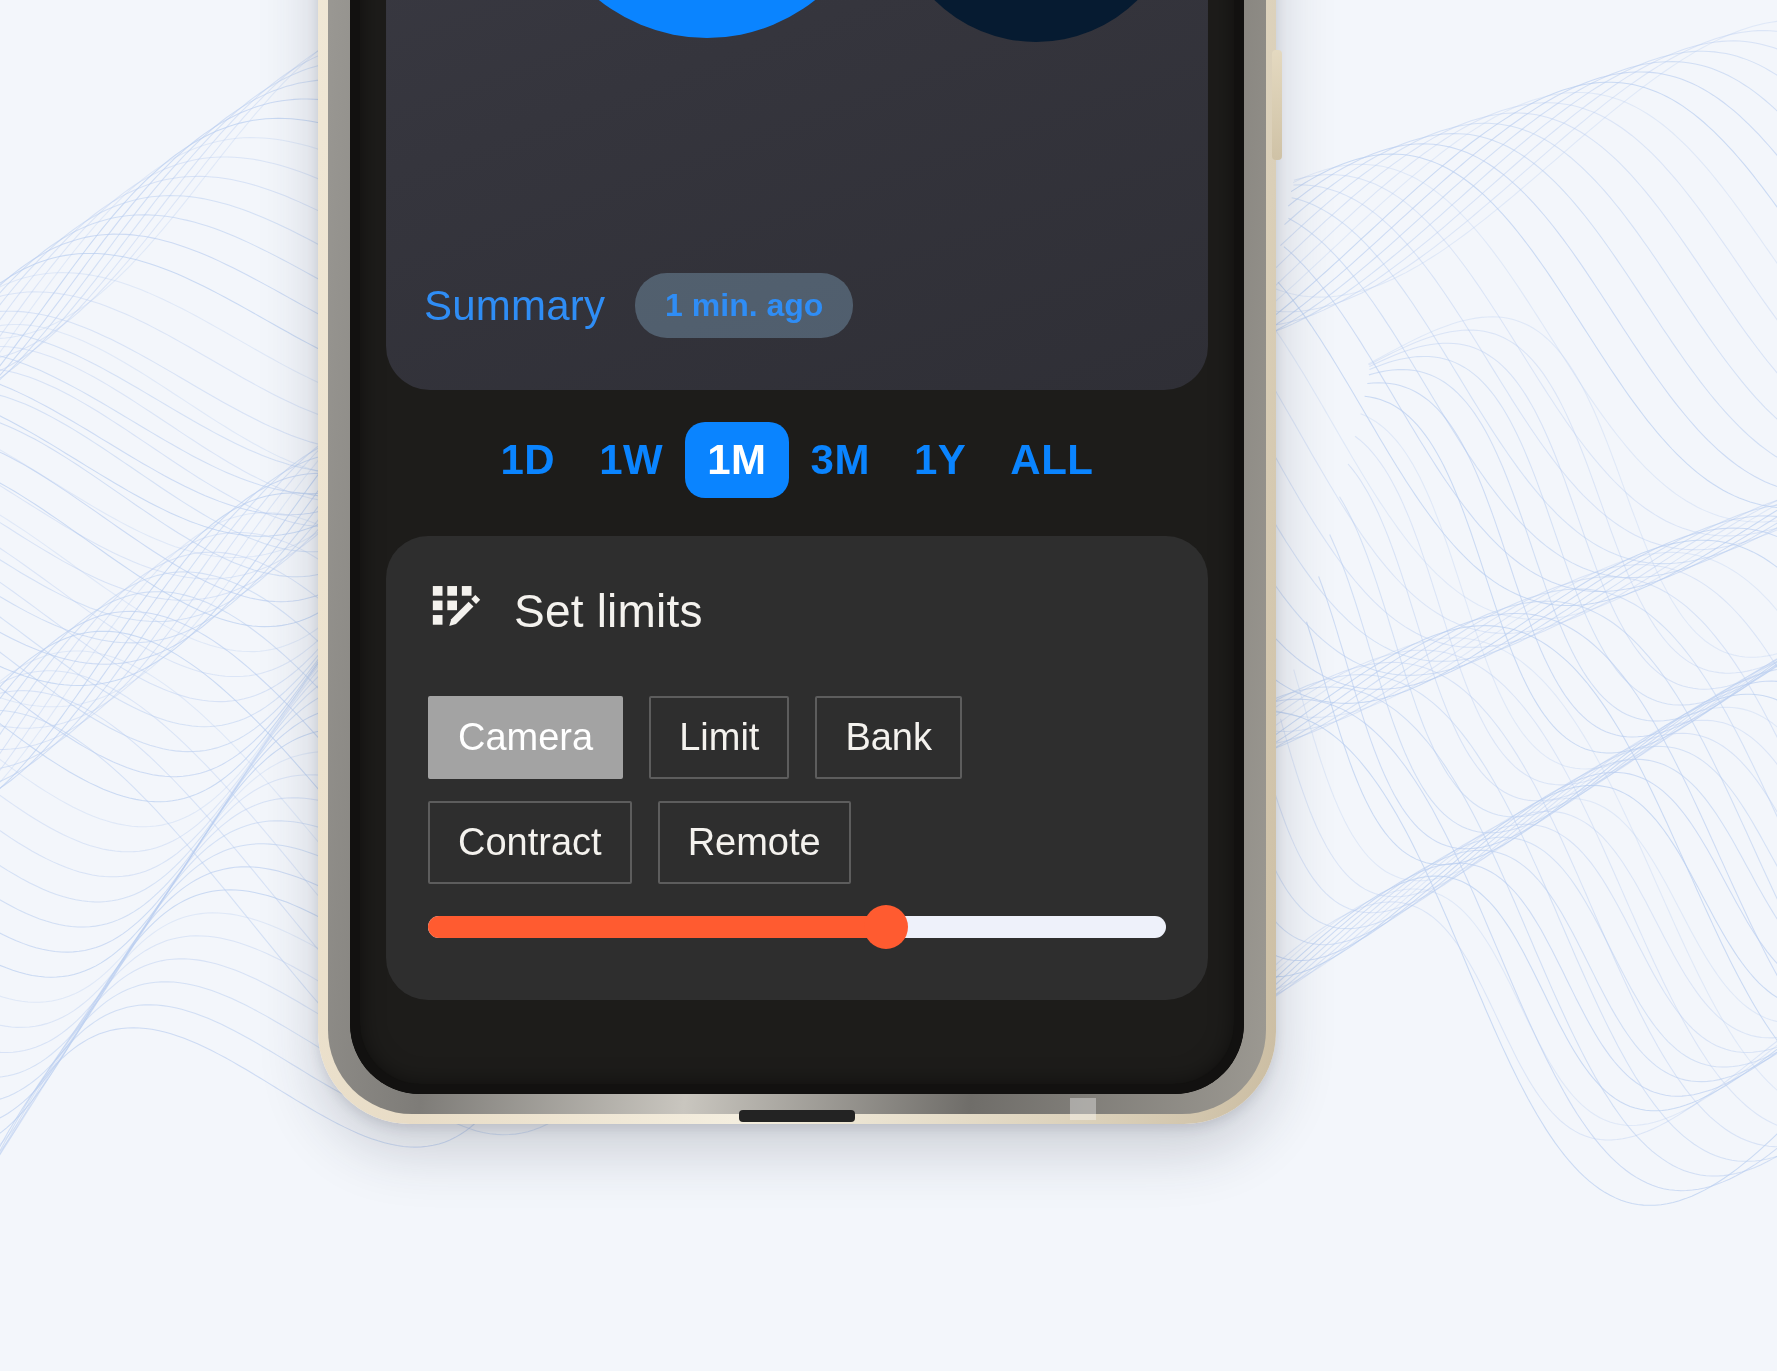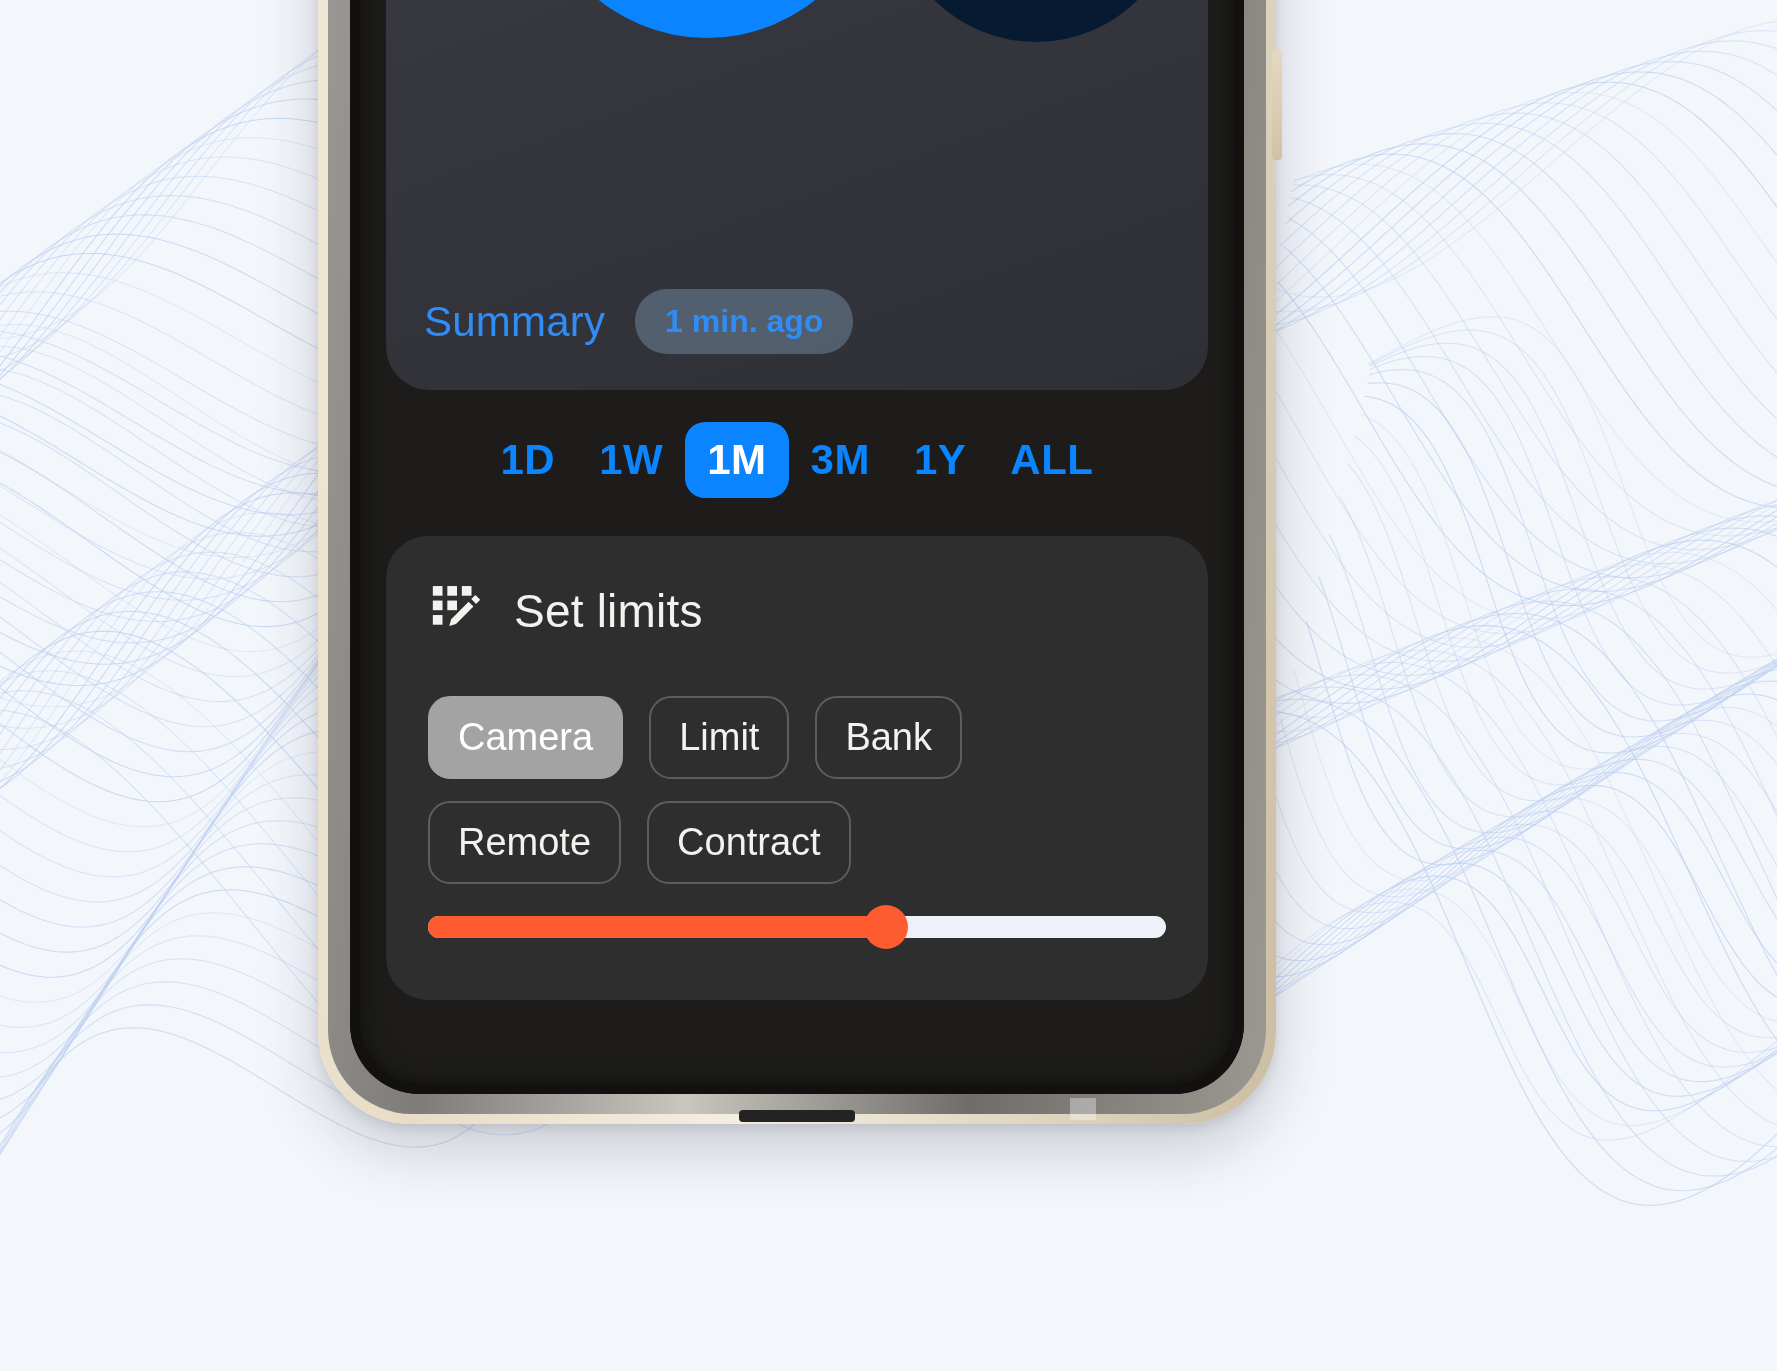--- a/index.html
+++ b/index.html
@@ -98,21 +98,21 @@
   }
   #bubble-secondary {
     width: 288px; height: 288px;
     left: 506px; top: 2px;
     background: #061b31;
   }
 
   #summary-footer {
     position:absolute;
     left: 38px;
-    bottom: 36px;
+    bottom: 52px;
     display:flex;
     align-items:center;
     gap: 30px;
   }
   #summary-label {
     font-size: 42px;
     color: #2f8df5;
     letter-spacing: .2px;
   }
   #summary-pill {
@@ -167,21 +167,21 @@
     color: #f4f2ee;
     letter-spacing:.2px;
   }
 
   .chips-row {
     display:flex;
     gap: 26px;
     margin-bottom: 22px;
   }
   .chip {
-    border-radius: 22px;
+    border-radius: 2px;
     padding: 18px 28px;
     font-size: 38px;
     color: #f4f2ee;
     border: 2px solid #5d5d5d;
     background: transparent;
     font-family: "Liberation Sans", sans-serif;
     cursor: pointer;
     white-space: nowrap;
   }
   .chip.selected {
@@ -483,22 +483,22 @@
             <div id="limits-title">Set limits</div>
           </div>
 
           <div id="chip-rows">
               <div class="chips-row">
                 <button class="chip selected">Camera</button>
                 <button class="chip">Limit</button>
                 <button class="chip">Bank</button>
               </div>
               <div class="chips-row">
+                <button class="chip">Contract</button>
                 <button class="chip">Remote</button>
-                <button class="chip">Contract</button>
               </div>
             </div>
 
 
           <div id="slider-wrap">
             <div id="slider-track" style="background: rgb(238, 241, 250);"></div>
             <div id="slider-fill" style="width: 62%; background: rgb(255, 91, 48);"></div>
             <div id="slider-thumb" style="left: 62%; background: rgb(255, 91, 48);"></div>
           </div>
         </div>

